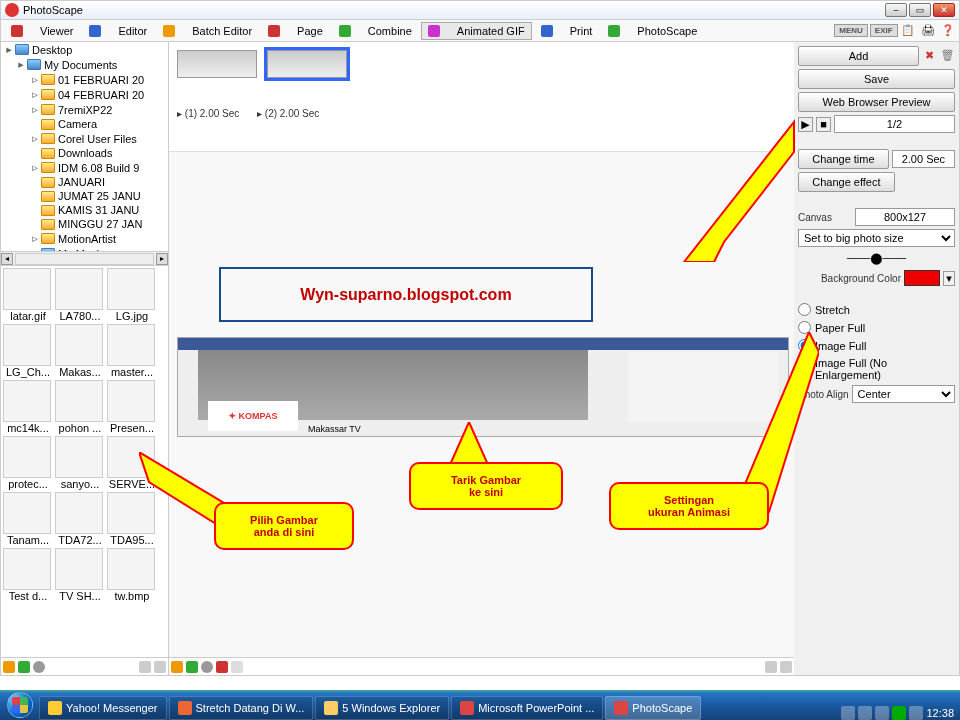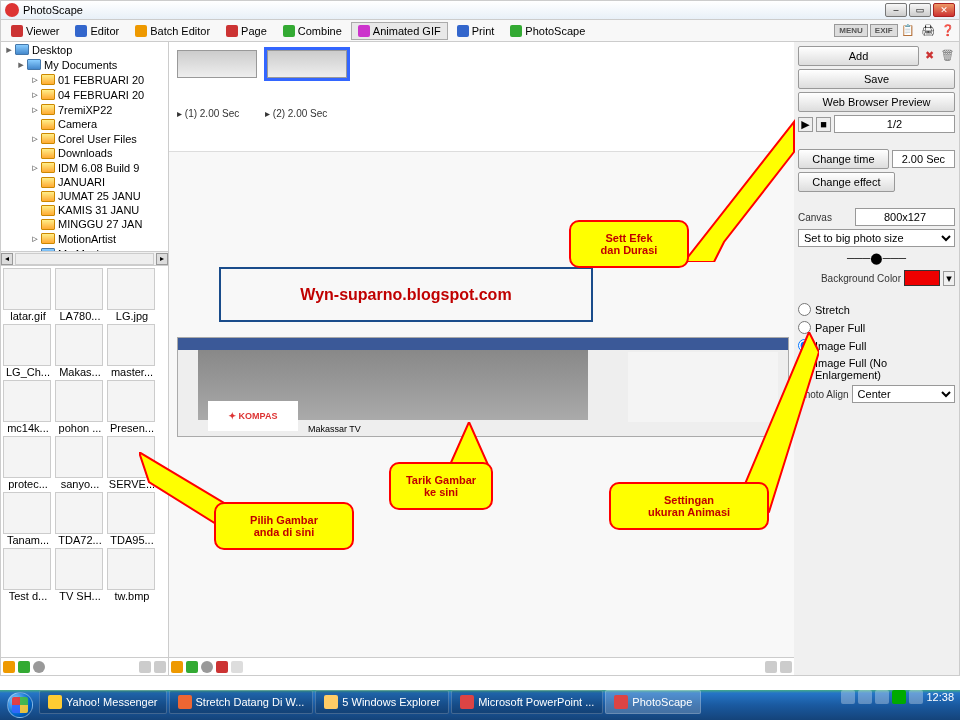--- a/index.html
+++ b/index.html
@@ -8,21 +8,21 @@
 
 .titlebar { height: 20px; background: linear-gradient(#fff,#e8f0f8); border: 1px solid #ccc; display: flex; align-items: center; padding: 0 4px; }
 .titlebar .icon { width: 14px; height: 14px; background: #d33; border-radius: 50%; margin-right: 4px; }
 .titlebar .title { flex: 1; color: #000; font-size: 11px; }
 .winbtns { display: flex; gap: 2px; }
 .winbtn { width: 22px; height: 14px; border: 1px solid #777; background: linear-gradient(#f8f8f8,#ccc); display: flex; align-items: center; justify-content: center; border-radius: 2px; font-size: 9px; }
 .winbtn.close { background: linear-gradient(#e96,#c33); color: #fff; border-color: #a22; }
 
 
 .toolbar { height: 22px; border: 1px solid #ccc; border-top: none; display: flex; align-items: center; padding: 0 2px; background: #f8f8f8; }
-.tbbtn { display: flex; align-items: center; gap: 3px; padding: 2px 6px; margin: 0 1px; cursor: pointer; border: 1px solid transparent; }
+.tbbtn { display: flex; align-items: center; gap: 17px; padding: 2px 6px; margin: 0 1px; cursor: pointer; border: 1px solid transparent; }
 .tbbtn.active { border: 1px solid #aaa; background: #e8e8e8; }
 .tbicon { width: 12px; height: 12px; border-radius: 2px; }
 .toolbar-right { margin-left: auto; display: flex; gap: 2px; align-items: center; }
 .rbtn { padding: 1px 4px; border: 1px solid #999; background: #ddd; font-size: 8px; color: #555; font-weight: bold; }
 
 
 .main { display: flex; height: 634px; border: 1px solid #ccc; border-top: none; }
 .leftpanel { width: 168px; border-right: 1px solid #ccc; display: flex; flex-direction: column; }
 .tree { flex: 0 0 210px; overflow: auto; border-bottom: 1px solid #ccc; }
 .tree-hscroll { height: 14px; border-bottom: 1px solid #ccc; background: #f0f0f0; display: flex; align-items: center; }
@@ -43,21 +43,21 @@
 .leftstatus { height: 18px; border-top: 1px solid #ccc; display: flex; align-items: center; padding: 0 2px; gap: 3px; }
 .sicon { width: 12px; height: 12px; border-radius: 2px; }
 
 .center { flex: 1; display: flex; flex-direction: column; position: relative; background: #fff; }
 .frames { height: 110px; border-bottom: 1px solid #ddd; padding: 8px; display: flex; flex-direction: column; }
 .framesrow { display: flex; gap: 10px; }
 .frame { width: 80px; height: 28px; border: 1px solid #999; }
 .frame.sel { outline: 3px solid #36f; }
 .frame .inner { width: 100%; height: 100%; background: linear-gradient(#ccc,#eee); }
 .frame.f2 { background: #b9e; }
-.framelbls { display: flex; gap: 8px; margin-top: 30px; }
+.framelbls { display: flex; gap: 0; margin-top: 30px; }
 .flbl { width: 80px; font-size: 10px; color: #333; }
 .canvas { flex: 1; background: #f8f8f8; position: relative; }
 
 .urlbox { position: absolute; left: 50px; top: 115px; width: 374px; height: 55px; border: 2px solid #1a4c8b; display: flex; align-items: center; justify-content: center; color: #c00000; font-weight: bold; font-size: 16px; z-index: 3; }
 
 .fbimg { position: absolute; left: 8px; top: 185px; width: 612px; height: 100px; border: 1px solid #aaa; background: linear-gradient(#3b5998 0%, #3b5998 12%, #eee 12%); z-index: 1; }
 .fbimg .cover { position: absolute; left: 20px; top: 12px; width: 390px; height: 70px; background: linear-gradient(#888,#aaa); }
 .fbimg .logo { position: absolute; left: 30px; bottom: 5px; width: 90px; height: 30px; background: #fff; font-size: 9px; display: flex; align-items: center; justify-content: center; color: #d33; font-weight: bold; }
 .fbimg .side { position: absolute; right: 10px; top: 14px; width: 150px; height: 70px; background: #f4f4f4; }
 .fbimg .bottom { position: absolute; left: 130px; bottom: 2px; font-size: 9px; }
@@ -72,21 +72,21 @@
 .rtxt { border: 1px solid #999; background: #fff; padding: 2px 4px; text-align: center; flex: 1; }
 .rlabel { font-size: 10px; color: #333; }
 .rsel { border: 1px solid #999; background: #fff; padding: 1px; flex: 1; }
 .colorbox { width: 36px; height: 16px; background: #e00; border: 1px solid #333; }
 .radio { display: flex; align-items: center; gap: 4px; padding: 1px 0; }
 .radio input { margin: 0; }
 .spacer { height: 10px; }
 .smicon { width: 15px; height: 15px; font-size: 11px; text-align: center; }
 
 
-.taskbar { position: absolute; bottom: 0; left: 0; right: 0; height: 30px; background: linear-gradient(#4a8, #2575c7 10%, #1a5aa0 50%, #14437a); display: flex; align-items: flex-start; padding: 0 2px; }
+.taskbar { position: absolute; bottom: 0; left: 0; right: 0; height: 30px; background: linear-gradient(#4a8, #2575c7 10%, #1a5aa0 50%, #14437a); display: flex; align-items: flex-end; padding: 0 2px; }
 .start { width: 36px; height: 30px; display: flex; align-items: center; justify-content: center; }
 .startorb { width: 26px; height: 26px; border-radius: 50%; background: radial-gradient(circle at 30% 30%, #8cf, #06c 60%, #036); border: 1px solid rgba(255,255,255,0.4); position: relative; }
 .startorb::after { content: ""; position: absolute; inset: 4px; background:
   linear-gradient(to right, #e33 0 50%, #4b4 50% 100%) top / 100% 50% no-repeat,
   linear-gradient(to right, #36f 0 50%, #fc3 50% 100%) bottom / 100% 50% no-repeat;
   border-radius: 2px; opacity: 0.9; }
 .tbitem { height: 24px; padding: 0 8px; margin: 0 1px; display: flex; align-items: center; gap: 4px; color: #fff; font-size: 11px; border: 1px solid rgba(255,255,255,0.2); background: rgba(0,0,0,0.15); border-radius: 2px; }
 .tbitem.active { background: rgba(255,255,255,0.2); }
 .tbitem .ti { width: 14px; height: 14px; background: #fa3; border-radius: 2px; }
 .tray { margin-left: auto; display: flex; align-items: center; gap: 3px; color: #fff; font-size: 10px; padding-right: 4px; }
@@ -336,29 +336,25 @@
 
       <div class="urlbox">Wyn-suparno.blogspot.com</div>
 
       <div class="fbimg">
         <div class="cover"></div>
         <div class="logo">✦ KOMPAS</div>
         <div class="side"></div>
         <div class="bottom">Makassar TV</div>
       </div>
 
-      <div class="callout" style="left:400px; top:68px; width:120px">
-        <div>Sett Efek</div>
-          <div>dan Durasi</div>
-      </div>
       <svg class="arrow-svg" style="left:495px; top:-40px; width:140px; height:150px">
         <polygon points="20,150 130,10 130,40 60,130 50,150" fill="#ffff00" stroke="#ff0000" stroke-width="2"></polygon>
       </svg>
 
-      <div class="callout" style="left:220px; top:310px; width:104px">
+      <div class="callout" style="left:240px; top:310px; width:154px">
         <div>Tarik Gambar</div>
           <div>ke sini</div>
       </div>
       <svg class="arrow-svg" style="left:270px; top:270px; width:60px; height:50px">
         <polygon points="30,0 50,45 10,45" fill="#ffff00" stroke="#ff0000" stroke-width="2"></polygon>
       </svg>
 
       <div class="callout" style="left:45px; top:350px; width:140px">
         <div>Pilih Gambar</div>
           <div>anda di sini</div>

